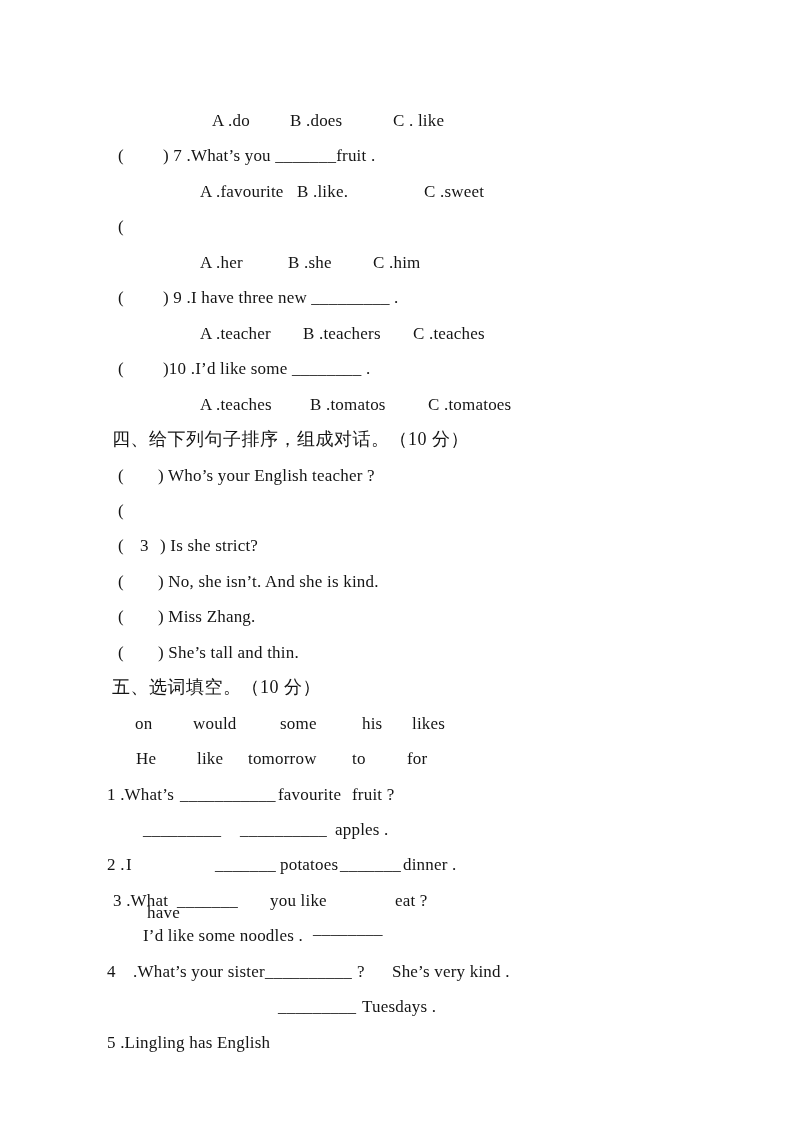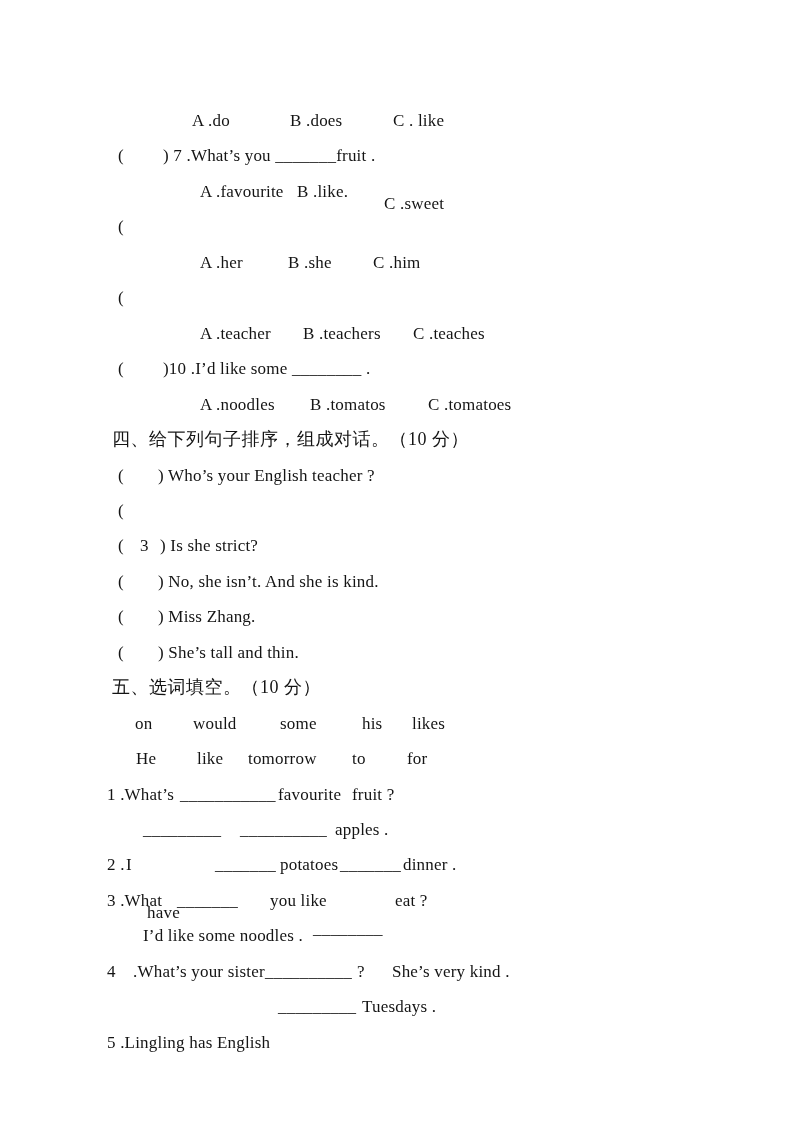--- a/index.html
+++ b/index.html
@@ -34,55 +34,56 @@
     font-size: 18px;
     letter-spacing: 0.5px;
   }
 </style>
 </head>
 <body>
 
 <div class="page">
   <div id="lines">
       <div class="line" style="top: 103px;">
-        <span class="seg" style="left: 192px;">A .do</span>
+        <span class="seg" style="left: 212px;">A .do</span>
         <span class="seg" style="left: 290px;">B .does</span>
         <span class="seg" style="left: 393px;">C . like</span>
       </div>
       <div class="line" style="top: 138.45px;">
         <span class="seg" style="left: 118px;">(</span>
         <span class="seg" style="left: 163px;">) 7 .What’s you _______fruit .</span>
       </div>
       <div class="line" style="top: 173.9px;">
         <span class="seg" style="left: 200px;">A .favourite</span>
         <span class="seg" style="left: 297px; text-align: center;">B .like.</span>
-        <span class="seg" style="left: 384px; margin-top: 12px;">C .sweet</span>
+        <span class="seg" style="left: 424px;">C .sweet</span>
       </div>
       <div class="line" style="top: 209.35px;">
         <span class="seg" style="left: 118px;">(</span>
       </div>
       <div class="line" style="top: 244.8px;">
         <span class="seg" style="left: 200px;">A .her</span>
         <span class="seg" style="left: 288px;">B .she</span>
         <span class="seg" style="left: 373px;">C .him</span>
       </div>
       <div class="line" style="top: 280.25px;">
         <span class="seg" style="left: 118px;">(</span>
+        <span class="seg" style="left: 163px;">) 9 .I have three new _________ .</span>
       </div>
       <div class="line" style="top: 315.7px;">
         <span class="seg" style="left: 200px;">A .teacher</span>
         <span class="seg" style="left: 303px;">B .teachers</span>
         <span class="seg" style="left: 413px;">C .teaches</span>
       </div>
       <div class="line" style="top: 351.15px;">
         <span class="seg" style="left: 118px;">(</span>
         <span class="seg" style="left: 163px;">)10 .I’d like some ________ .</span>
       </div>
       <div class="line" style="top: 386.6px;">
-        <span class="seg" style="left: 200px;">A .noodles</span>
+        <span class="seg" style="left: 200px;">A .teaches</span>
         <span class="seg" style="left: 310px;">B .tomatos</span>
         <span class="seg" style="left: 428px;">C .tomatoes</span>
       </div>
       <div class="line heading" style="top: 422.05px;">
         <span class="seg" style="left: 112px;">四、给下列句子排序，组成对话。（10 分）</span>
       </div>
       <div class="line" style="top: 457.5px;">
         <span class="seg" style="left: 118px;">(</span>
         <span class="seg" style="left: 158px;">) Who’s your English teacher ?</span>
       </div>
@@ -137,21 +138,21 @@
       <div class="line" style="top: 847.45px;">
         <span class="seg" style="left: 107px;">2 .</span>
         <span class="seg" style="left: 126px;">I</span>
         <span class="seg" style="left: 147px; margin-top: 48px;">have</span>
         <span class="seg" style="left: 215px;">_______</span>
         <span class="seg" style="left: 280px;">potatoes</span>
         <span class="seg" style="left: 340px;">_______</span>
         <span class="seg" style="left: 403px;">dinner .</span>
       </div>
       <div class="line" style="top: 882.9px;">
-        <span class="seg" style="left: 107px;">3 .What</span>
+        <span class="seg" style="left: 113px;">3 .What</span>
         <span class="seg" style="left: 177px;">_______</span>
         <span class="seg" style="left: 250px; margin-left: 20px;">you like</span>
         <span class="seg" style="left: 313px; margin-top: 28px;">________</span>
         <span class="seg" style="left: 395px;">eat ?</span>
       </div>
       <div class="line" style="top: 918.35px;">
         <span class="seg" style="left: 143px;">I’d like some noodles .</span>
       </div>
       <div class="line" style="top: 953.8px;">
         <span class="seg" style="left: 107px;">4</span>

